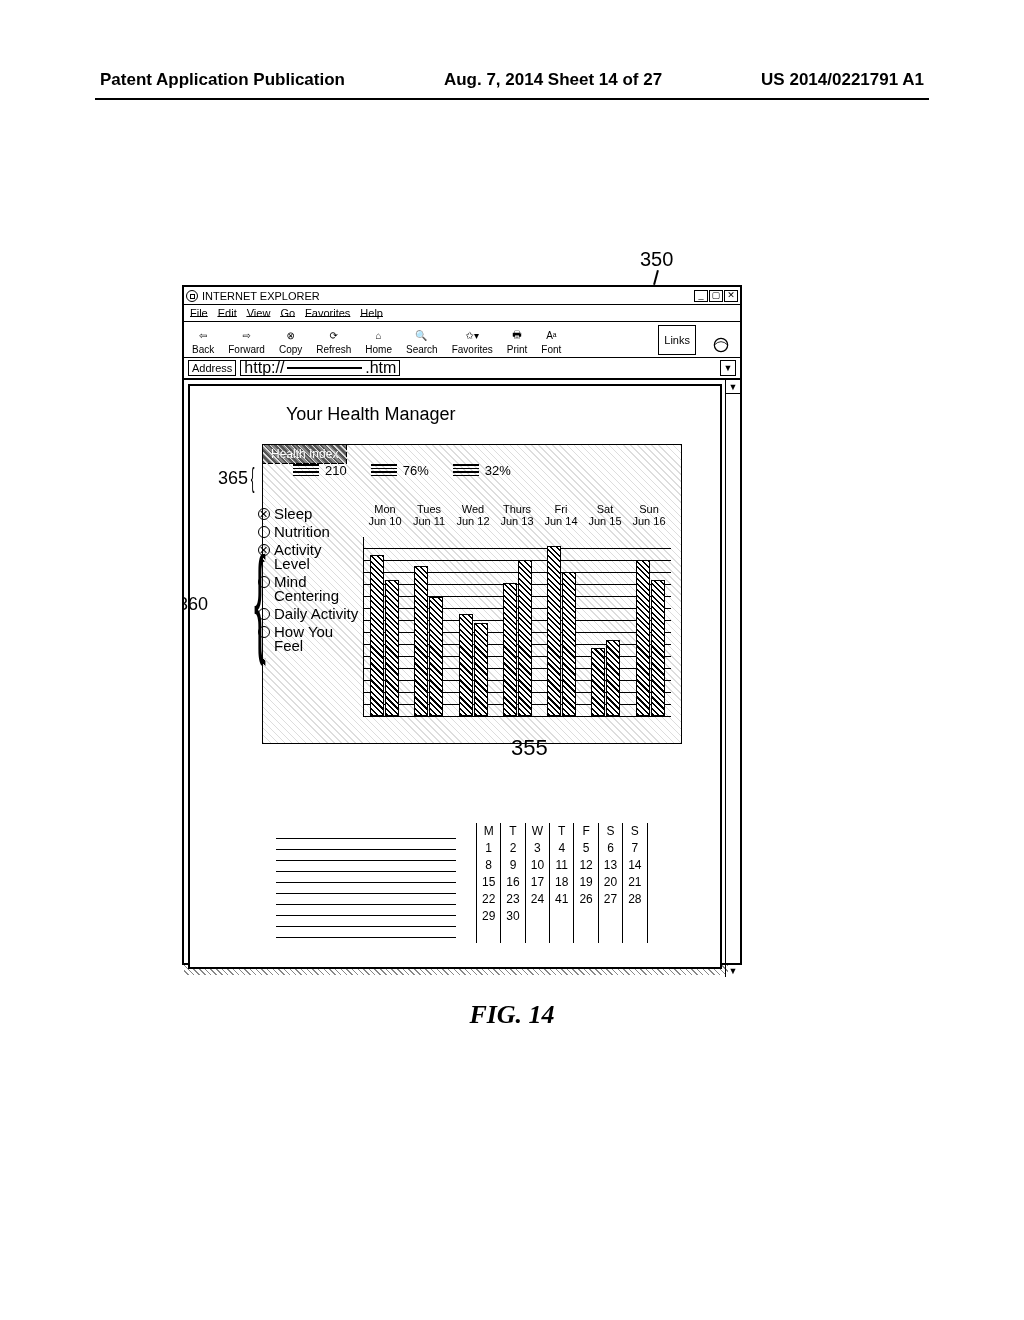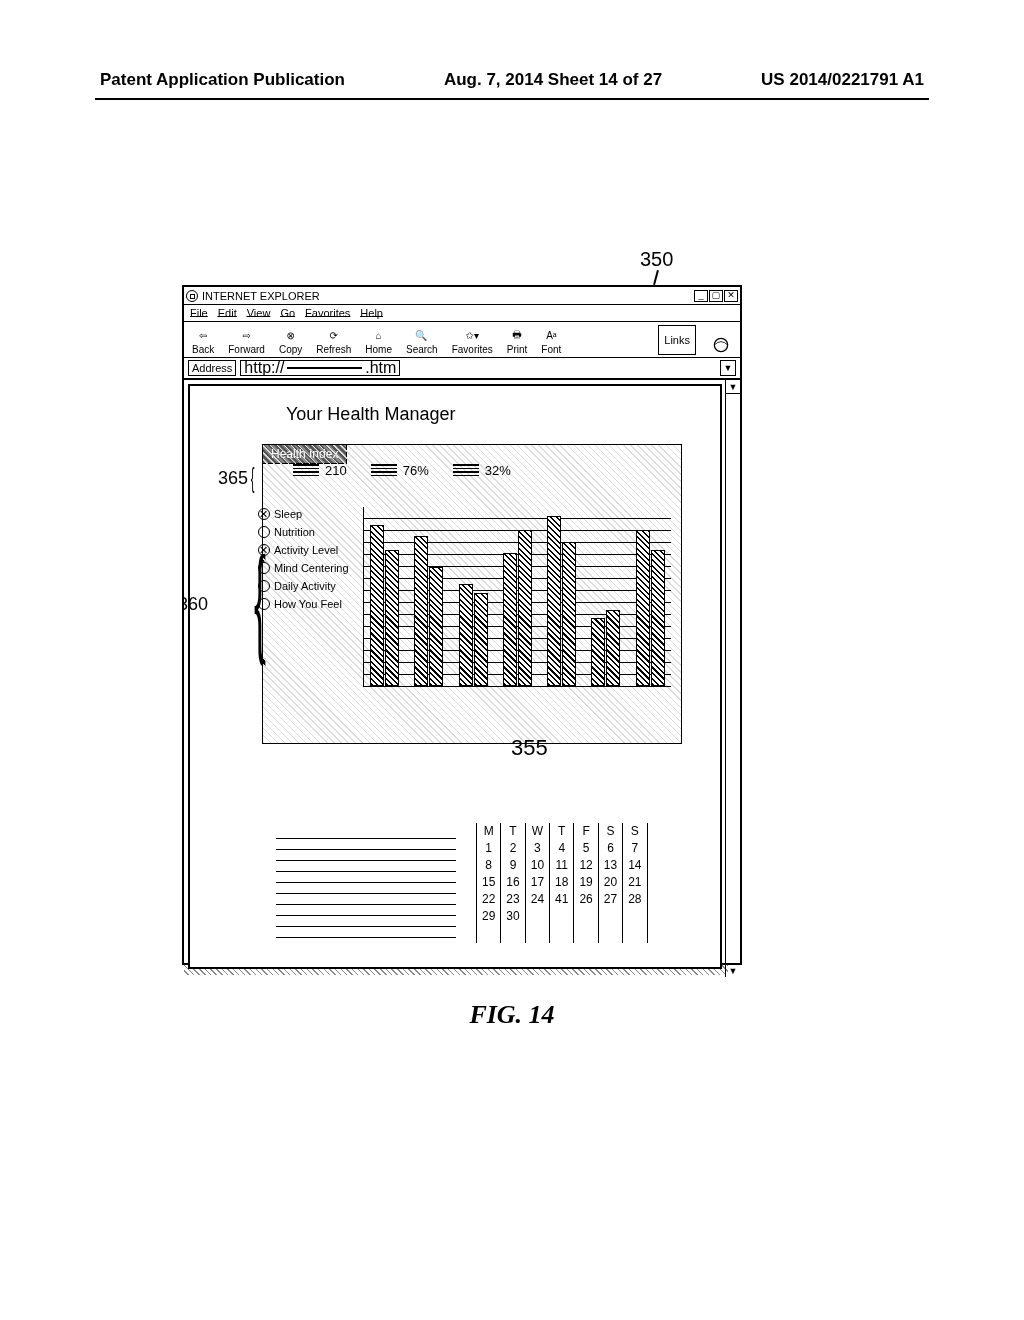--- a/index.html
+++ b/index.html
@@ -48,21 +48,21 @@
   .app-title{font-size:18px;margin:0 0 18px 70px;}
 
   .panel{position:relative;margin-left:46px;width:420px;}
   .panel-tab{position:absolute;top:0;left:0;height:20px;padding:2px 8px;font-size:12px;color:#fff;background:repeating-linear-gradient(45deg,#555 0 2px,#888 2px 4px);border:1px solid #000;}
   .panel-body{border:1px solid #000;background:repeating-linear-gradient(45deg,#ddd 0 1px,transparent 1px 5px);margin-top:19px;height:300px;position:relative;}
 
   .metrics-row{position:absolute;top:18px;left:30px;right:10px;display:flex;align-items:center;gap:24px;font-size:13px;}
   .metric{display:flex;align-items:center;gap:6px;}
   .metric .bars{width:26px;height:14px;background:repeating-linear-gradient(to bottom,#000 0 1.5px,transparent 1.5px 3.5px);}
 
-  .categories{position:absolute;top:62px;left:-5px;width:102px;font-size:11px;}
+  .categories{position:absolute;top:62px;left:-5px;width:102px;font-size:15px;}
   .cat{display:flex;align-items:flex-start;gap:4px;margin-bottom:4px;line-height:14px;}
   .cat .dot{width:12px;height:12px;border:1.5px solid #000;border-radius:50%;flex-shrink:0;margin-top:1px;position:relative;}
   .cat .dot.sel::after{content:"✕";position:absolute;left:0;top:-2px;font-size:11px;}
   .cat-brace{position:absolute;top:58px;left:-22px;font-size:120px;line-height:195px;transform:scaleX(0.3);}
 
   .chart{position:absolute;top:58px;left:100px;right:10px;bottom:10px;}
   .day-header{display:flex;height:30px;}
   .day-col{flex:1;text-align:center;font-size:11px;line-height:12px;border-right:0;}
   .bars-area{position:relative;height:180px;border-left:1px solid #000;border-bottom:1px solid #000;margin-top:4px;background:repeating-linear-gradient(to bottom,transparent 0 11px,#000 11px 12px);}
   .pair{position:absolute;bottom:0;display:flex;gap:1px;align-items:flex-end;}
@@ -225,20 +225,29 @@
                   <span class="dot"></span>
                   <span>Daily Activity</span>
                 </div>
               <div class="cat">
                   <span class="dot"></span>
                   <span>How You Feel</span>
                 </div>
             </div>
 
             <div class="chart">
+              <div class="day-header" id="day-header">
+                  <div class="day-col">Mon<br>Jun 10</div>
+                  <div class="day-col">Tues<br>Jun 11</div>
+                  <div class="day-col">Wed<br>Jun 12</div>
+                  <div class="day-col">Thurs<br>Jun 13</div>
+                  <div class="day-col">Fri<br>Jun 14</div>
+                  <div class="day-col">Sat<br>Jun 15</div>
+                  <div class="day-col">Sun<br>Jun 16</div>
+                </div>
               <div class="bars-area" id="bars-area">
                   <div class="pair" style="left: 6px;">
                     <div class="bar" style="height: 161.5px;"></div>
                     <div class="bar" style="height: 136px;"></div>
                   </div>
                   <div class="pair" style="left: 50.2857px;">
                     <div class="bar" style="height: 149.6px;"></div>
                     <div class="bar" style="height: 119px;"></div>
                   </div>
                   <div class="pair" style="left: 94.5714px;">

